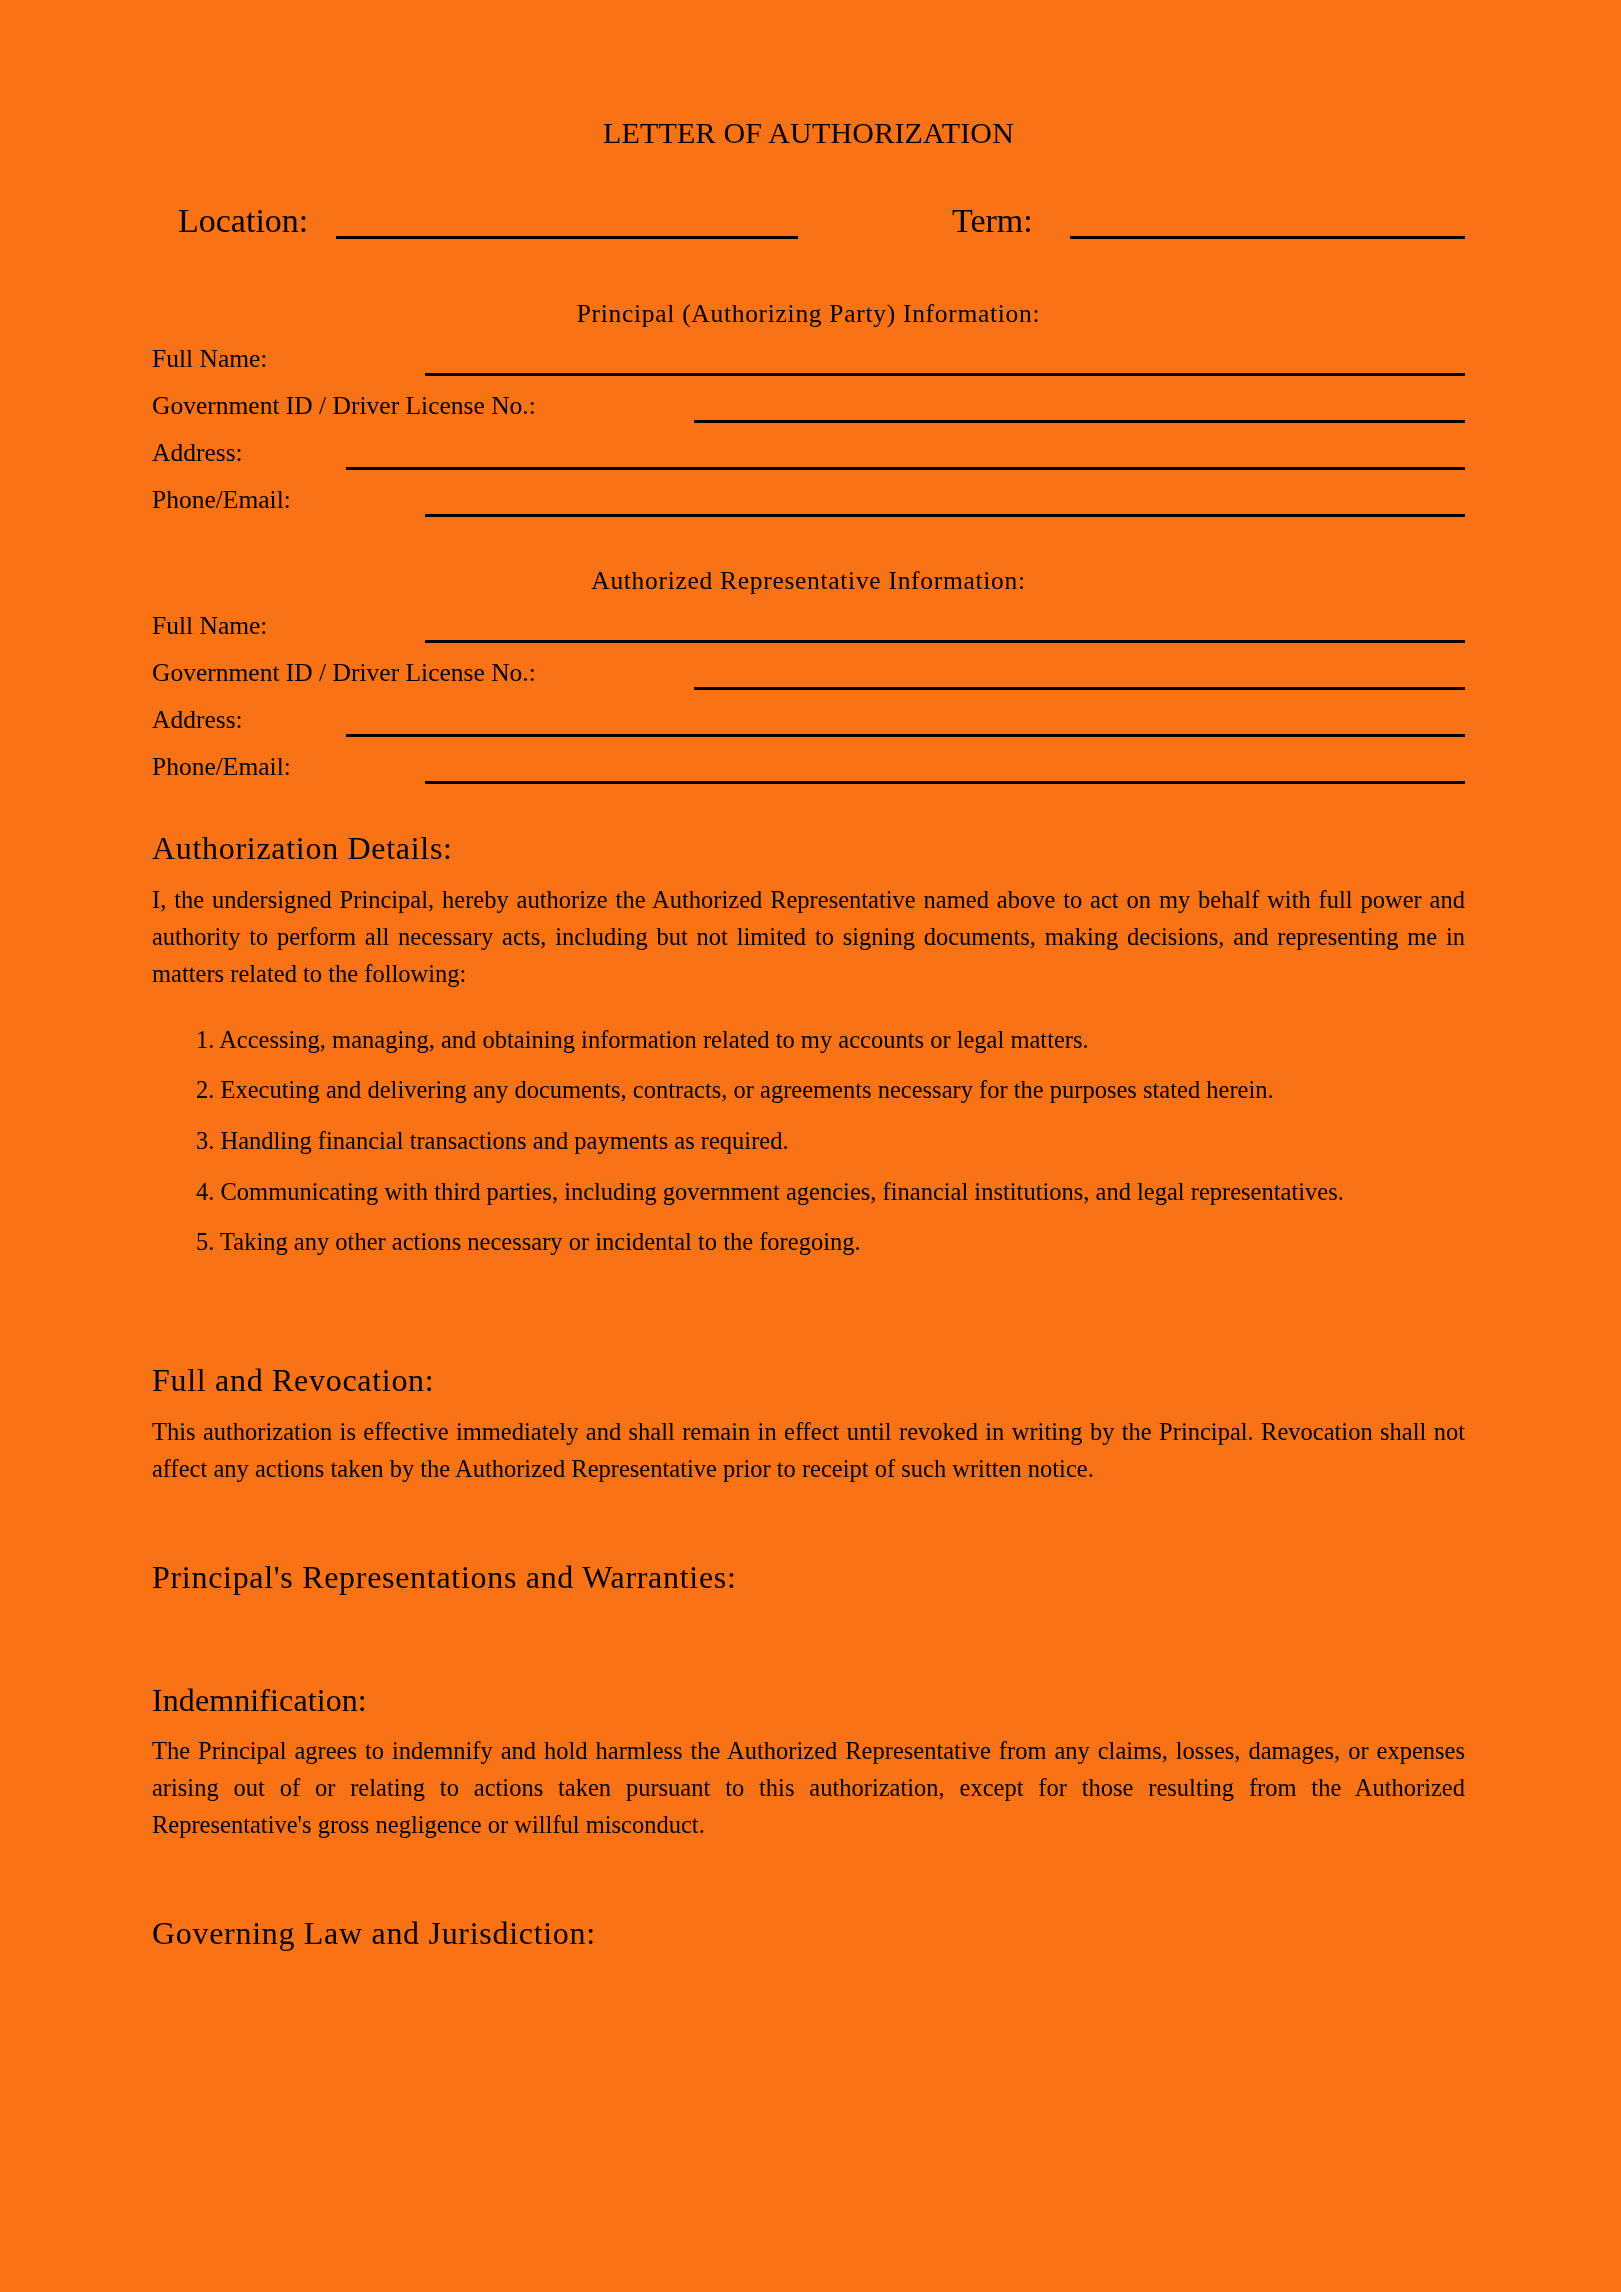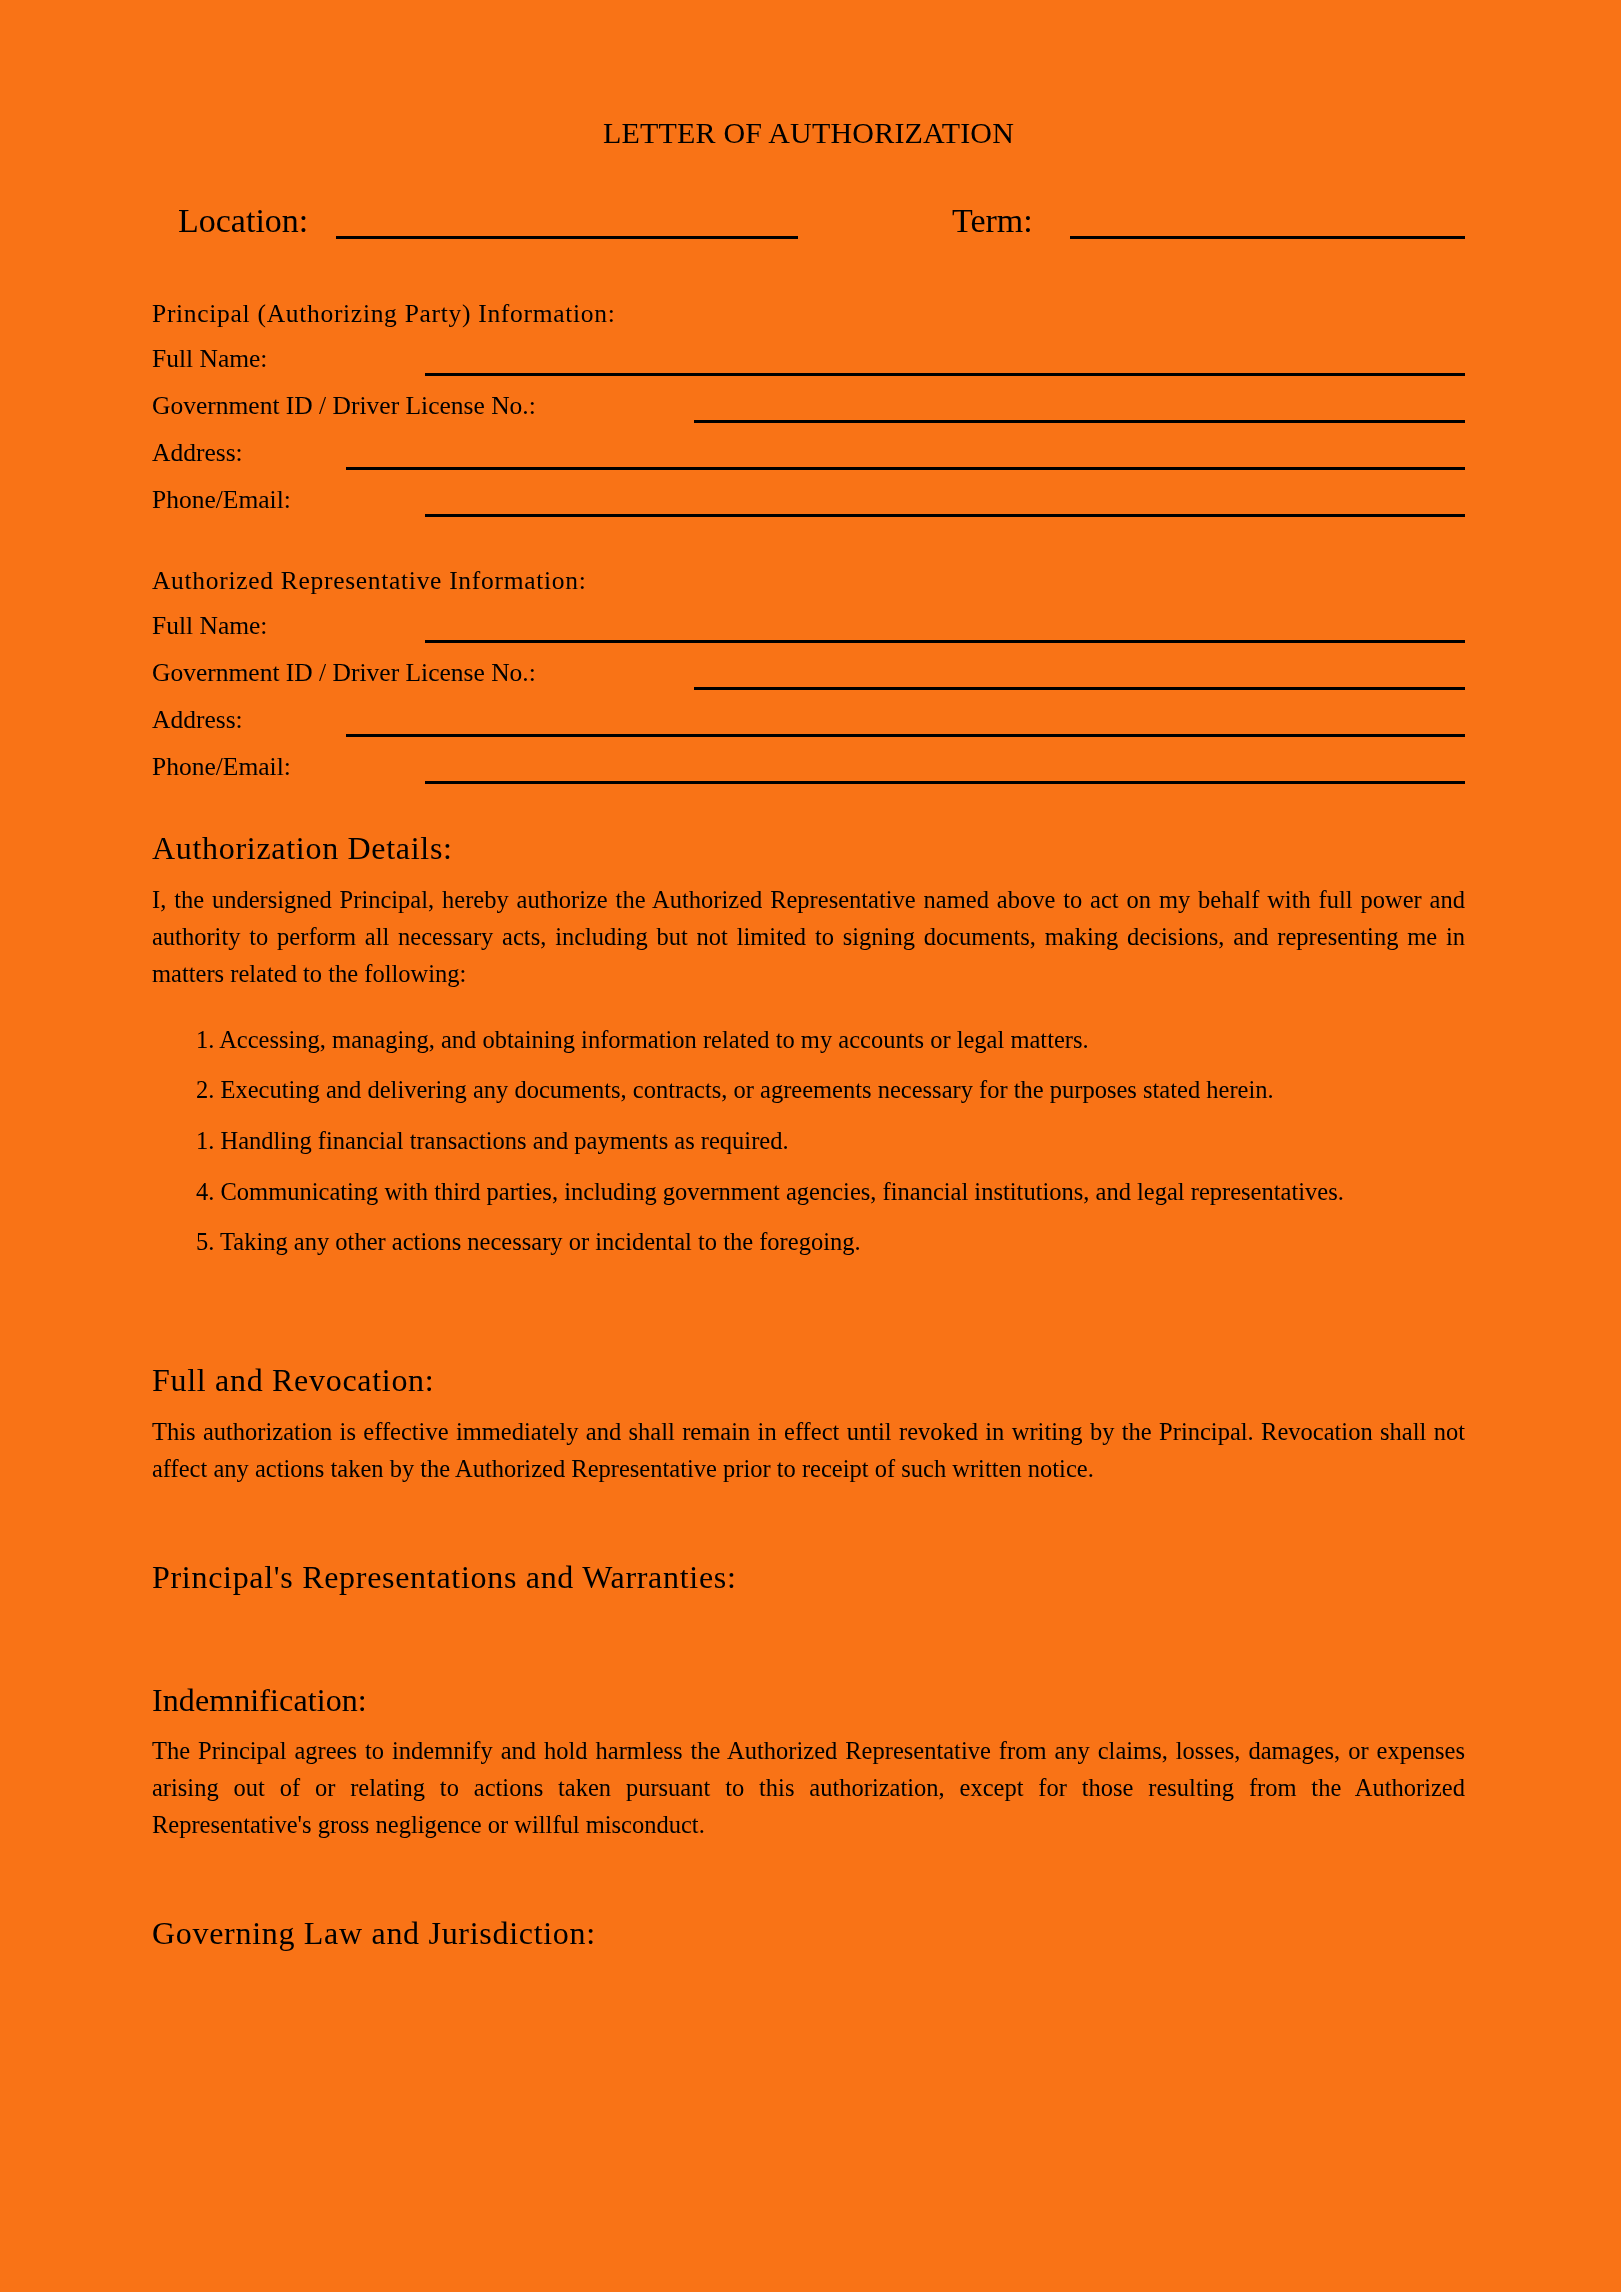--- a/index.html
+++ b/index.html
@@ -62,20 +62,21 @@
   .rule-date { left: 892px; right: 0px; top: 30px; }
 
   
   .group-heading {
     font-size: 25.5px;
     line-height: 29px;
     letter-spacing: 0.7px;
     margin-top: 50px;
     margin-bottom: 0;
     font-weight: normal;
+    text-align: center;
   }
 
   
   .field-row {
     position: relative;
     height: 31px;
     margin-top: 16px;
     font-size: 25.5px;
   }
   .field-label {
@@ -195,21 +196,21 @@
 
     <div class="spacer-md"></div>
     <div class="sec-heading">Authorization Details:</div>
     <div class="spacer-xs"></div>
     <p class="body-p">I, the undersigned Principal, hereby authorize the Authorized Representative named above to act on my behalf with full power and authority to perform all necessary acts, including but not limited to signing documents, making decisions, and representing me in matters related to the following:</p>
 
     <div class="spacer-sm"></div>
     <ul class="num-list">
       <li class="num-item">1. Accessing, managing, and obtaining information related to my accounts or legal matters.</li>
       <li class="num-item">2. Executing and delivering any documents, contracts, or agreements necessary for the purposes stated herein.</li>
-      <li class="num-item">1. Handling financial transactions and payments as required.</li>
+      <li class="num-item">3. Handling financial transactions and payments as required.</li>
       <li class="num-item">4. Communicating with third parties, including government agencies, financial institutions, and legal representatives.</li>
       <li class="num-item">5. Taking any other actions necessary or incidental to the foregoing.</li>
     </ul>
 
     <div class="spacer-xl"></div>
     <div class="sec-heading">Full and Revocation:</div>
     <div class="spacer-xs"></div>
     <p class="body-p">This authorization is effective immediately and shall remain in effect until revoked in writing by the Principal. Revocation shall not affect any actions taken by the Authorized Representative prior to receipt of such written notice.</p>
 
     <div class="spacer-lg"></div>

